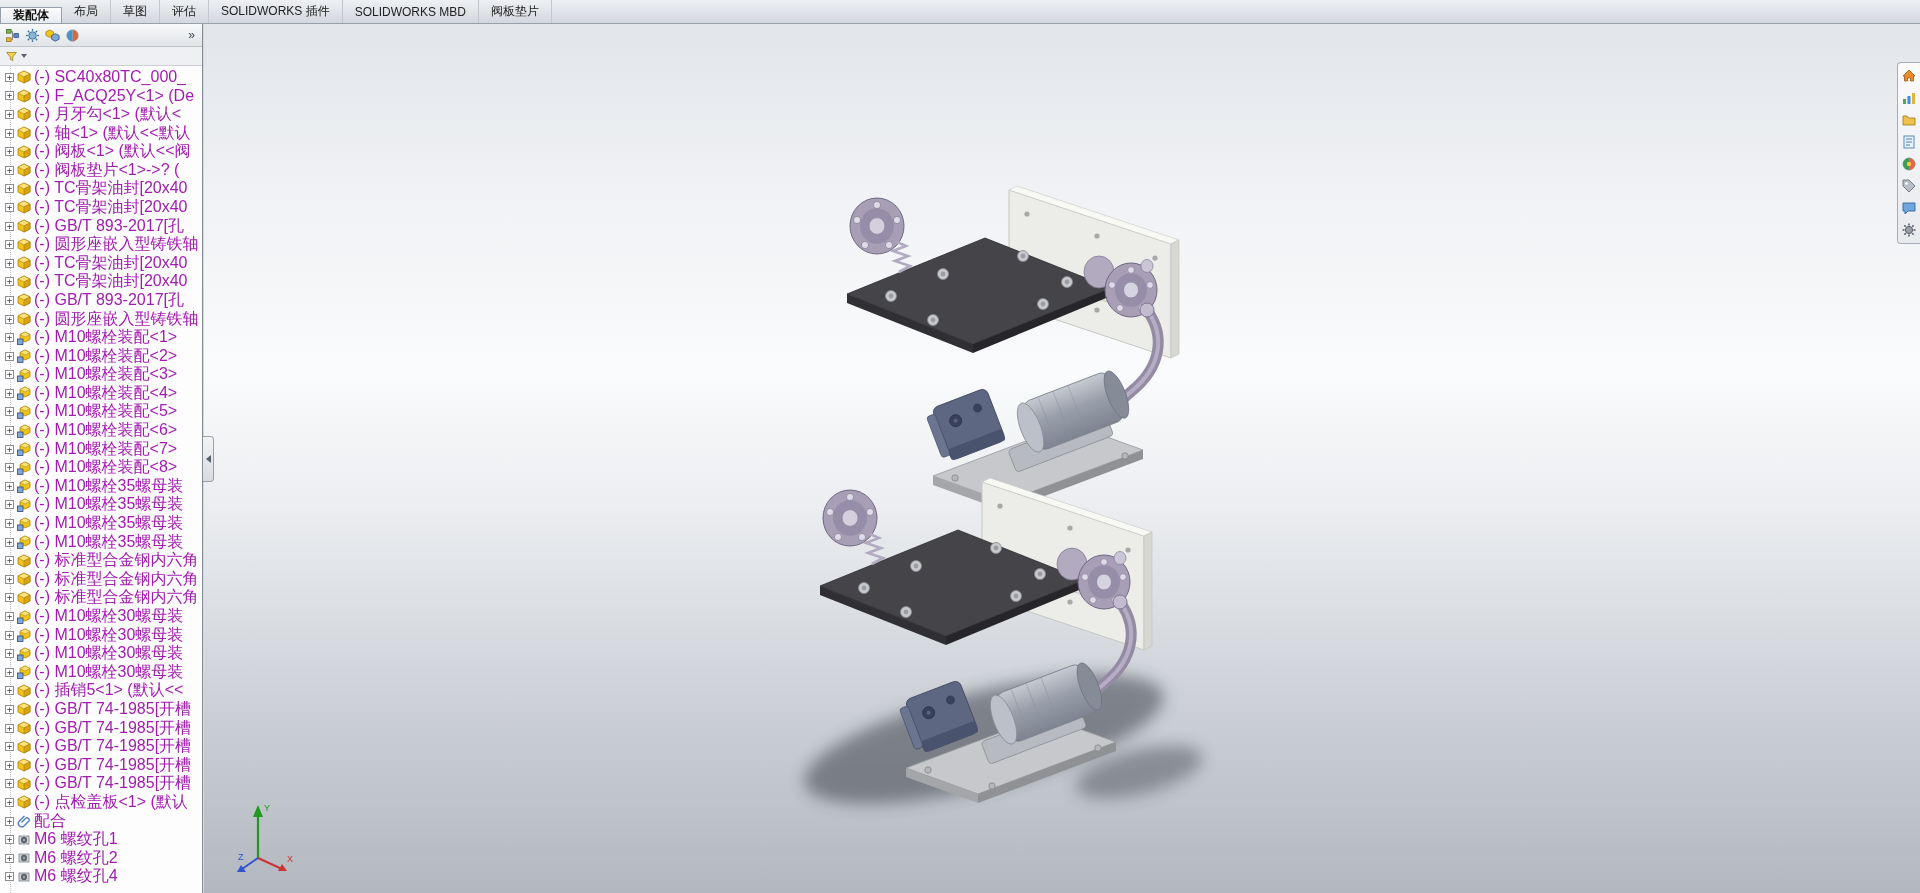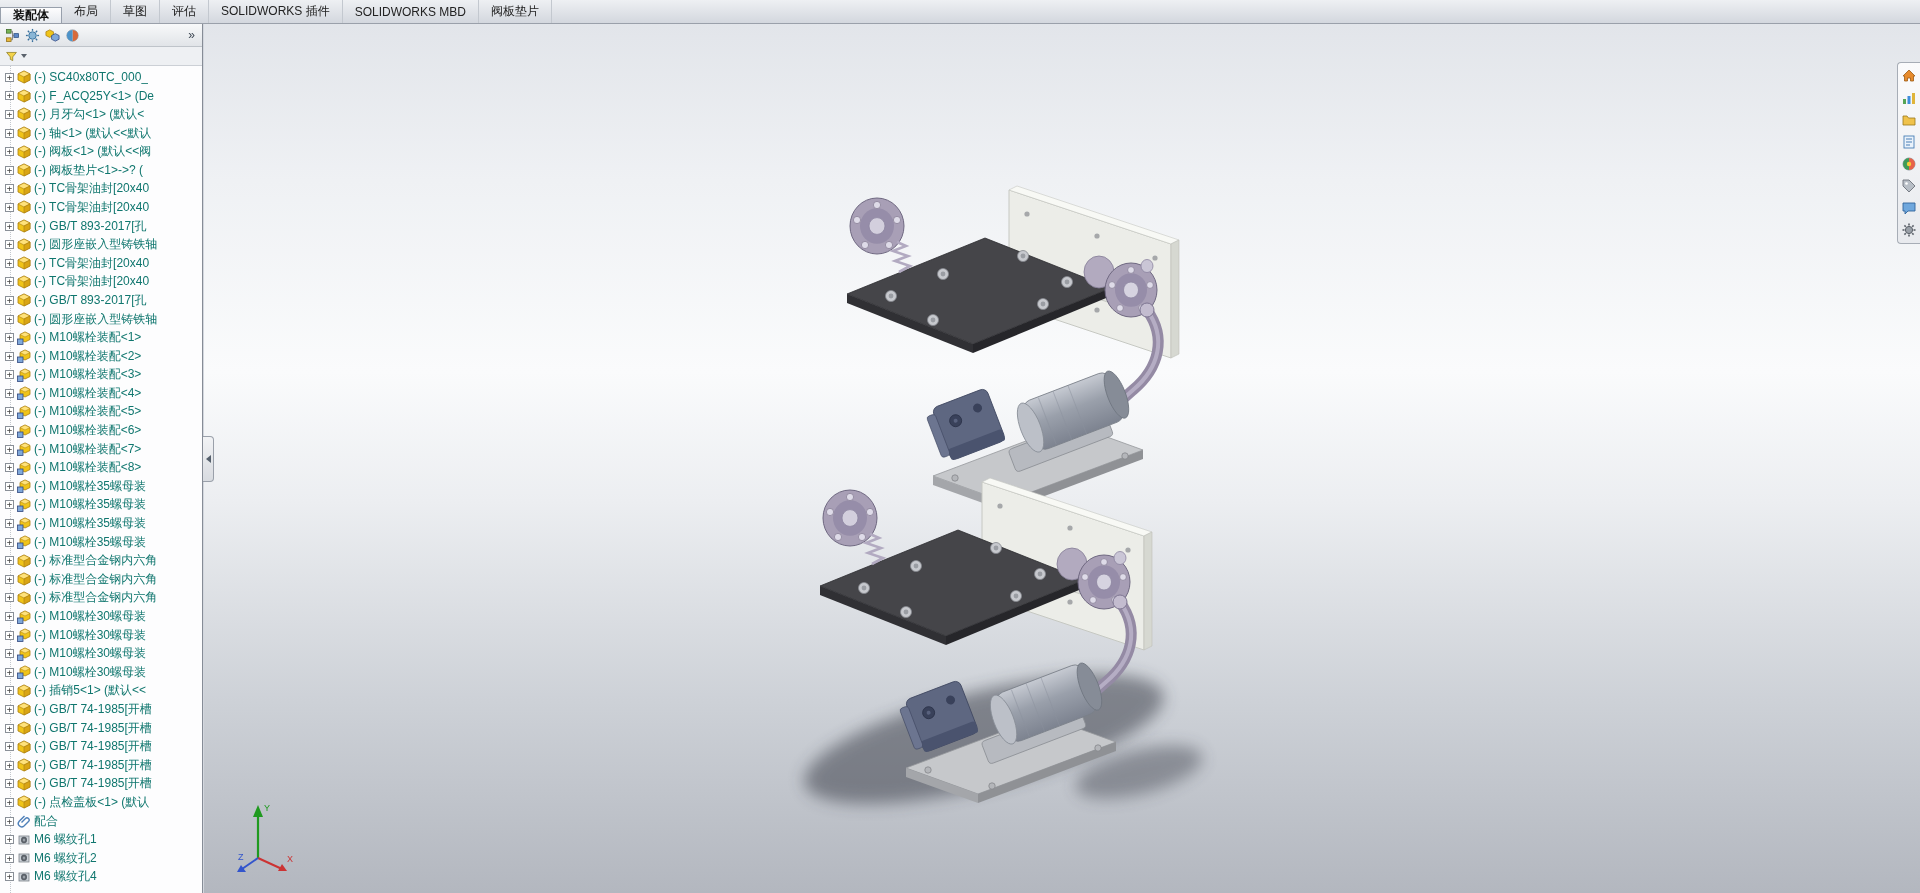--- a/index.html
+++ b/index.html
@@ -40,21 +40,21 @@
   .pfilter svg { width:13px; height:13px; }
   .fcaret { width:0; height:0; border-left:3.5px solid transparent; border-right:3.5px solid transparent;
     border-top:4px solid #5a626c; }
   .tree { flex:1; background:#fdfdfe; position:relative; overflow:hidden; padding-top:2px; }
   .tree::before { content:""; position:absolute; left:10px; top:0; bottom:0; border-left:1px dotted #c3c7cd; }
   .trow { height:18.6px; display:flex; align-items:center; gap:3px; padding-left:5px; position:relative; white-space:nowrap; }
   .texp { width:9px; height:9px; border:1px solid #8a9098; background:#fff; color:#444;
     font-size:9px; line-height:7px; text-align:center; flex:none; font-family:"DejaVu Sans Mono",monospace; z-index:1; }
   .ticon { width:14px; height:14px; flex:none; display:flex; }
   .ticon svg { width:14px; height:14px; }
-  .tlabel { font-size:12px; color:#0f766e; overflow:hidden; }
+  .tlabel { font-size:16px; color:#a21caf; overflow:hidden; }
 
   .collapse-handle { position:absolute; left:203px; top:436px; width:11px; height:46px;
     background:linear-gradient(#f2f3f5,#d8dbe0); border:1px solid #9aa0aa; border-left:none;
     border-radius:0 4px 4px 0; display:flex; align-items:center; justify-content:center; z-index:25; }
   .tri-left { width:0; height:0; border-top:4px solid transparent; border-bottom:4px solid transparent;
     border-right:5px solid #55606c; }
 
   
   .viewport { position:absolute; left:204px; top:24px; width:1716px; height:869px;
     background:linear-gradient(180deg,#e2e5ea 0%,#eff1f4 18%,#fafbfc 40%,#eceef1 55%,#cdd1d7 78%,#b3b7bf 100%); }

